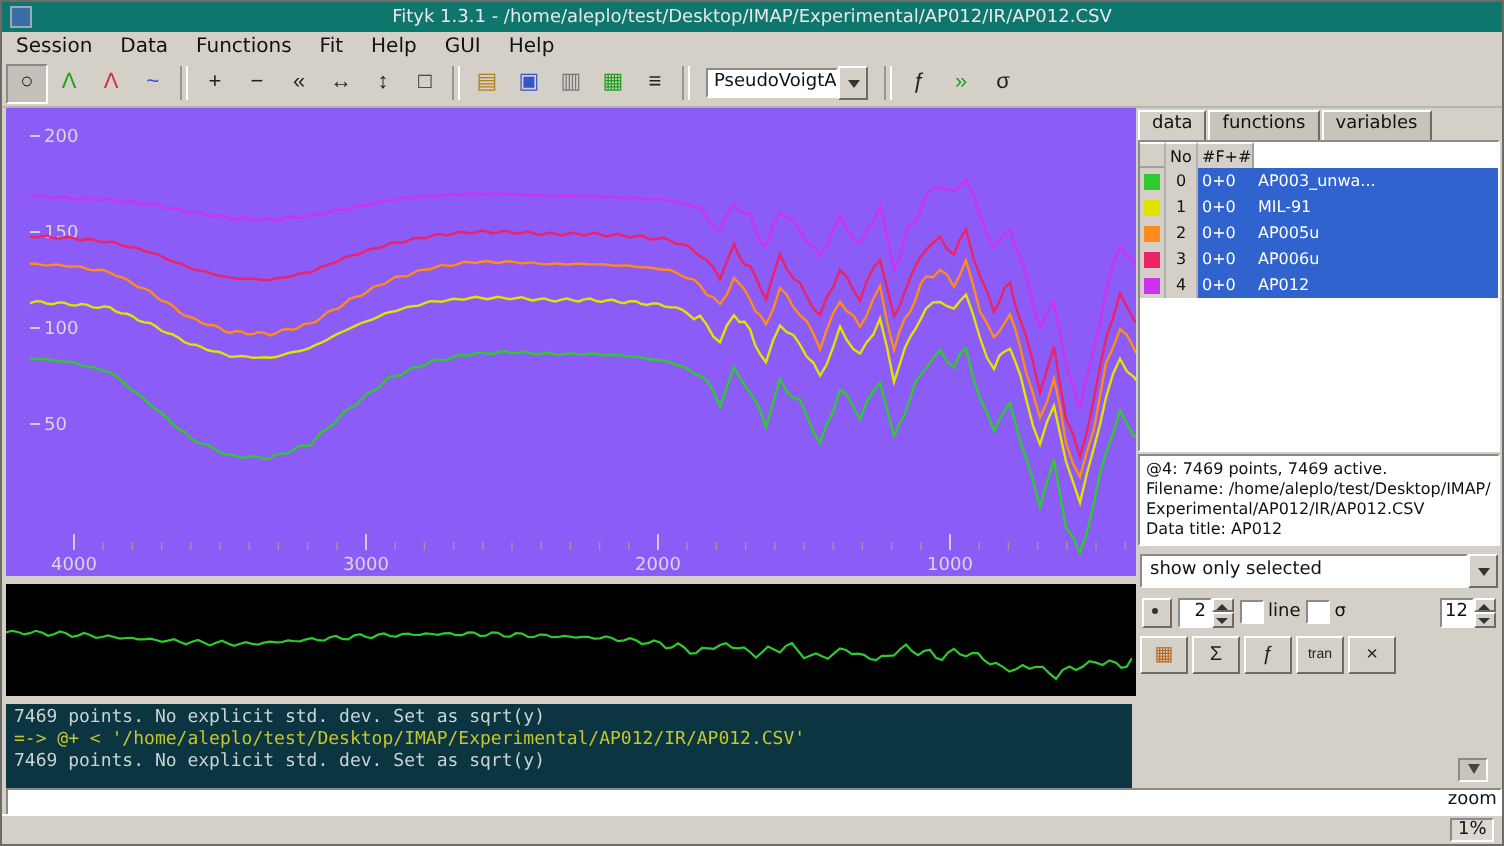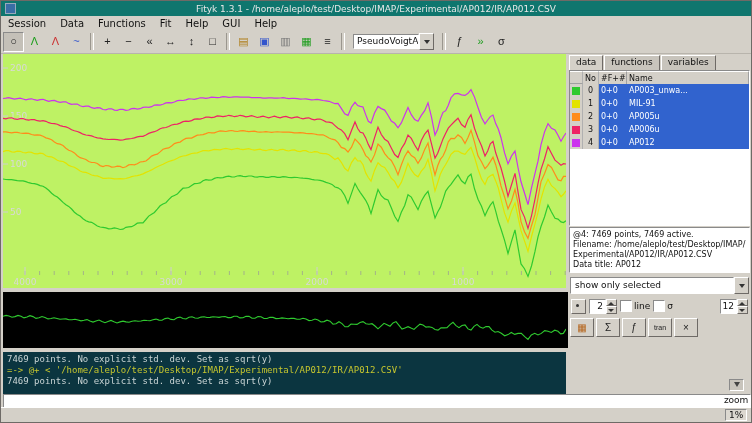--- a/index.html
+++ b/index.html
@@ -23,21 +23,21 @@
   .tb.pressed{background:#c4c0b8;border:1px solid;border-color:#8a8a8a #fff #fff #8a8a8a;}
   .tb .g{font-size:11px;line-height:1;}
   .tbsep{width:2px;height:17px;margin:0 3px;border-left:1px solid #9a968e;border-right:1px solid #fff;}
   .combo{display:flex;align-items:center;height:17px;margin:0 5px;}
   .combo-text{background:#fff;border:1px solid;border-color:#8a8a8a #fff #fff #8a8a8a;font-size:9px;
               padding:1px 3px;width:66px;height:15px;box-sizing:border-box;white-space:nowrap;overflow:hidden;}
   .combo-btn{width:15px;height:17px;box-sizing:border-box;background:#d4d0c8;border:1px solid;
              border-color:#fff #6e6a66 #6e6a66 #fff;display:flex;align-items:center;justify-content:center;}
   .arrow-down{width:0;height:0;border-left:3px solid transparent;border-right:3px solid transparent;border-top:4px solid #333;}
   
-  .plot-main{position:absolute;left:2px;top:53px;width:563px;height:234px;background:#bef264;}
+  .plot-main{position:absolute;left:2px;top:53px;width:563px;height:234px;background:#8b5cf6;padding-left:12px;}
   .splitter{position:absolute;left:2px;width:563px;height:4px;background:#d4d0c8;}
   .s1{top:287px}.s2{top:347px}
   .plot-aux{position:absolute;left:2px;top:291px;width:672px;height:56px;background:#000;}
   .aux-label{position:absolute;right:8px;top:1px;color:#ddd;font-size:9px;}
   
   .console{position:absolute;left:2px;top:351px;width:563px;height:56px;background:#0b3540;
            font-family:"DejaVu Sans Mono",monospace;font-size:9px;padding:2px 4px;box-sizing:border-box;overflow:hidden;}
   .console-line{line-height:11px;white-space:nowrap;}
   .console-line.output{color:#c9d4d4;}
   .console-line.command{color:#c6c62e;}
@@ -271,21 +271,20 @@
     <div class="tabs">
       <span class="tab active">data</span>
       <span class="tab">functions</span>
       <span class="tab">variables</span>
     </div>
     <div class="dgrid">
       <div class="dg-head">
         <span class="dgc sw hd"></span>
         <span class="dgc no hd">No</span>
         <span class="dgc fc hd">#F+#</span>
-        <span class="dgc nm hd">Name</span>
       </div>
       <div id="dg-body">
           <div class="dg-row sel">
             <span class="dgc sw">
               <i style="background: rgb(47, 202, 47);"></i>
             </span>
             <span class="dgc no">0</span>
             <span class="dgc fc">0+0</span>
             <span class="dgc nm">AP003_unwa...</span>
           </div>

